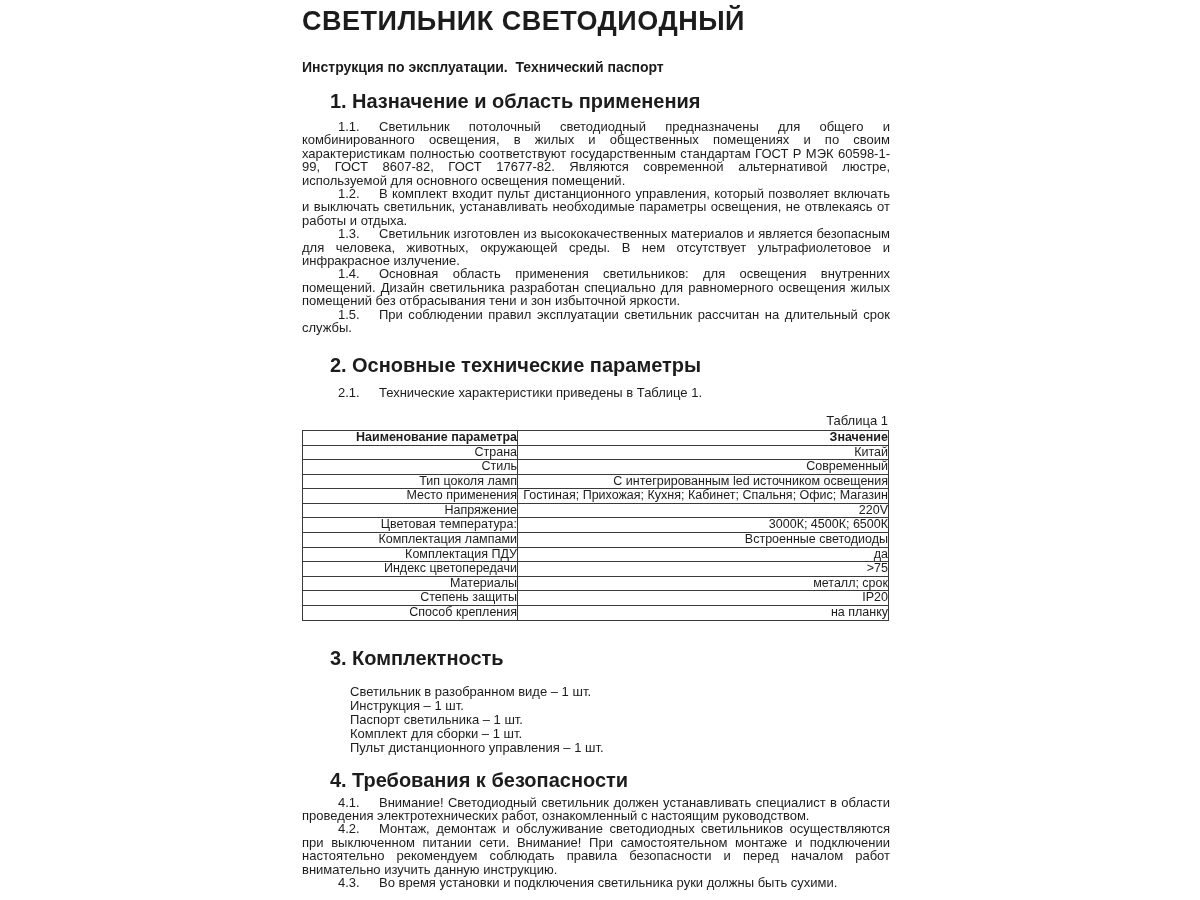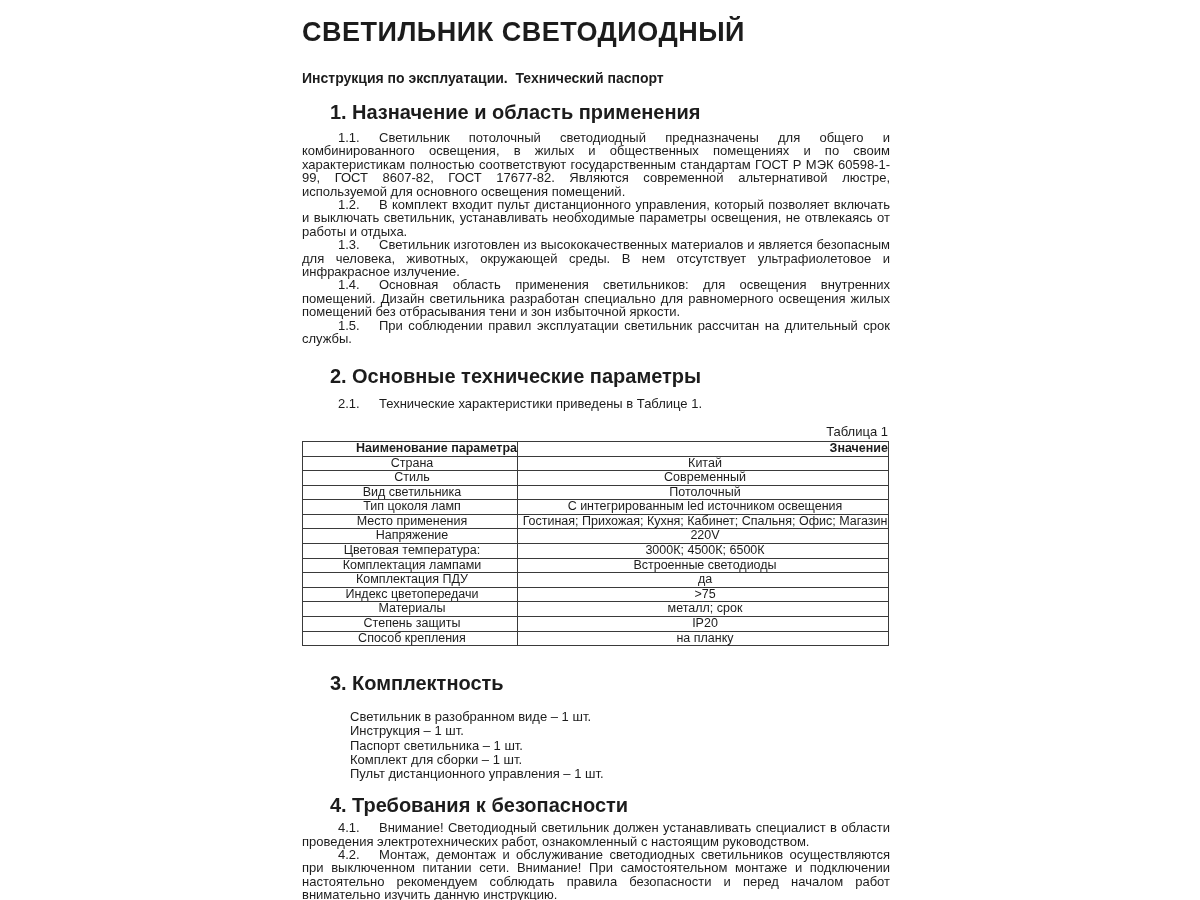--- a/index.html
+++ b/index.html
@@ -16,21 +16,21 @@
     font-family: "Liberation Sans", sans-serif;
     color: #1c1c1c;
   }
   .doc {
     position: absolute;
     left: 302px;
     top: 0;
     width: 588px;
   }
   .title {
-    margin: 17px 0 0 0;
+    margin: 6px 0 0 0;
     font-size: 27px;
     line-height: 30px;
     font-weight: bold;
     letter-spacing: 0.5px;
     white-space: nowrap;
   }
   .subtitle {
     margin-top: 24px;
     font-size: 14px;
     line-height: 15px;
@@ -77,21 +77,21 @@
     border-collapse: collapse;
     width: 587px;
     table-layout: fixed;
   }
   table.params td, table.params th {
     border: 1px solid #3a3a3a;
     font-size: 12.5px;
     line-height: 13.6px;
     height: 13.6px;
     padding: 0 0 0 4px;
-    text-align: center;
+    text-align: right;
     font-weight: normal;
     overflow: hidden;
     white-space: nowrap;
   }
   table.params th {
     font-weight: bold;
     text-align: right;
     padding: 0;
   }
   table.params col.c1 { width: 215px; }
@@ -151,24 +151,20 @@
       </tr>
       <tr>
             <td>Страна</td>
             <td>Китай</td>
           </tr>
       <tr>
             <td>Стиль</td>
             <td>Современный</td>
           </tr>
       <tr>
-            <td>Вид светильника</td>
-            <td>Потолочный</td>
-          </tr>
-      <tr>
             <td>Тип цоколя ламп</td>
             <td>С интегрированным led источником освещения</td>
           </tr>
       <tr>
             <td>Место применения</td>
             <td>Гостиная; Прихожая; Кухня; Кабинет; Спальня; Офис; Магазин</td>
           </tr>
       <tr>
             <td>Напряжение</td>
             <td>220V</td>

